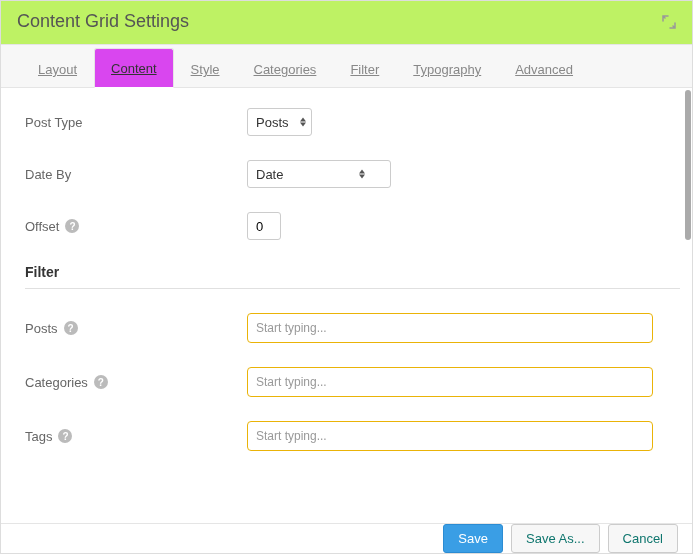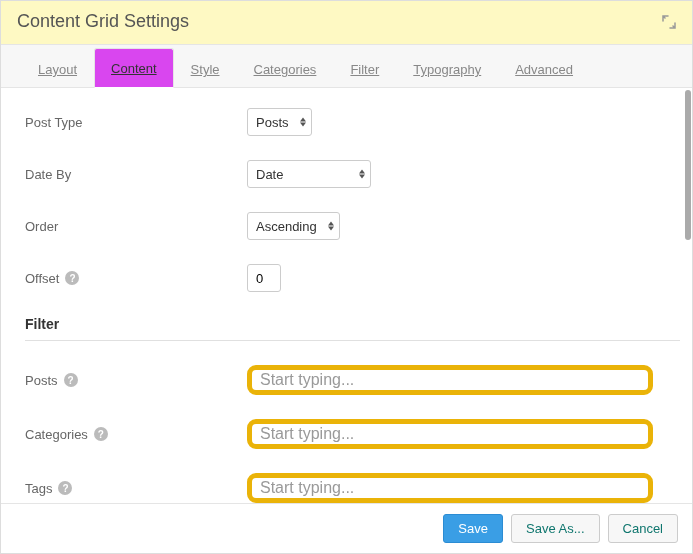--- a/index.html
+++ b/index.html
@@ -18,21 +18,21 @@
       height: 554px;
       display: flex;
       flex-direction: column;
       border: 1px solid #ddd;
     }
     .modal-header {
       padding: 10px 16px 12px;
       display: flex;
       align-items: center;
       justify-content: space-between;
-      background: #fef9c3;
+      background: #bef264;
     }
     .modal-title {
       font-size: 18px;
       font-weight: 400;
       color: #555;
     }
     .expand-icon {
       color: #999;
       width: 14px;
       height: 14px;
@@ -171,32 +171,32 @@
       color: #333;
       margin-top: 18px;
       margin-bottom: 8px;
     }
     .section-divider {
       border: none;
       border-top: 1px solid #e0e0e0;
       margin-bottom: 24px;
     }
     .text-input {
-      border: 5px solid #eab308;
-      border-radius: 9px;
+      border: 1px solid #eab308;
+      border-radius: 4px;
       padding: 6px 8px;
-      font-size: 16px;
+      font-size: 12px;
       width: 406px;
       height: 30px;
       color: #333;
     }
     .text-input::placeholder { color: #999; }
     .modal-footer {
       border-top: 1px solid #e5e5e5;
-      padding: 10px 14px;
+      padding: 0 14px;
       display: flex;
       justify-content: flex-end;
       gap: 8px;
       background: #fff;
     }
     .btn {
       padding: 6px 14px;
       font-size: 13px;
       border-radius: 3px;
       cursor: pointer;
@@ -250,43 +250,29 @@
           </div>
         </div>
       </div>
 
       <div class="form-row">
         <div class="form-label">
           <span>Date By</span>
         </div>
         <div class="form-control">
           <div class="select-wrap" style="width:124px">
-            <div class="pseudo-select" style="width:124px">Date</div>
+            <div class="pseudo-select" style="width:144px">Date</div>
             <div class="chev">
                 <div class="chev-up"></div>
                 <div class="chev-down"></div>
               </div>
           </div>
         </div>
       </div>
 
-      <div class="form-row">
-        <div class="form-label">
-          <span>Order</span>
-        </div>
-        <div class="form-control">
-          <div class="select-wrap">
-            <div class="pseudo-select">Ascending</div>
-            <div class="chev">
-                <div class="chev-up"></div>
-                <div class="chev-down"></div>
-              </div>
-          </div>
-        </div>
-      </div>
 
       <div class="form-row">
         <div class="form-label">
           <span>Offset</span>
           <span class="help-icon">?</span>
         </div>
         <div class="form-control">
           <input type="text" class="small-input" value="0" style="">
         </div>
       </div>

